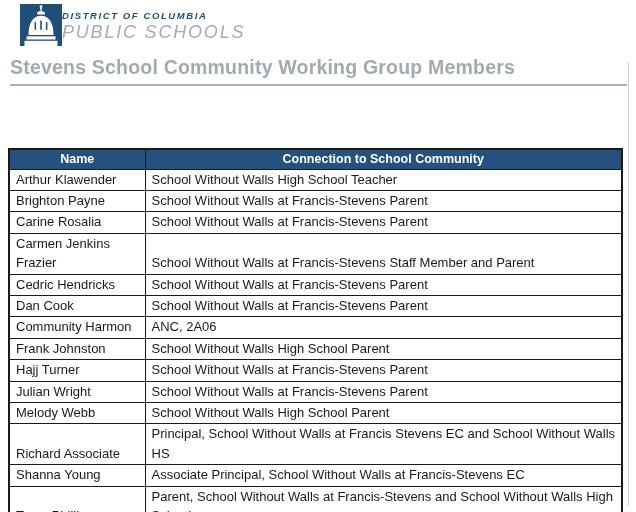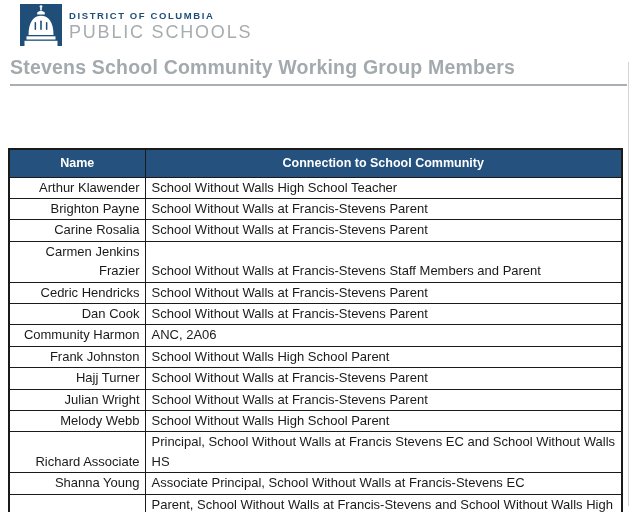--- a/index.html
+++ b/index.html
@@ -20,21 +20,21 @@
     left: 20px;
     display: flex;
     align-items: flex-start;
   }
   .brand-logo {
     width: 42px;
     height: 42px;
     display: block;
     flex: 0 0 auto;
   }
-  .brand-text { margin-left: 7px; padding-top: 6px; }
+  .brand-text { padding-top: 6px; font-style: italic; }
   .brand-line1 {
     font-size: 9.5px;
     font-weight: bold;
     letter-spacing: 1.6px;
     color: #1F4E79;
     line-height: 12px;
   }
   .brand-line2 {
     font-size: 18px;
     font-weight: normal;
@@ -80,28 +80,28 @@
     vertical-align: bottom;
     line-height: 19.4px;
   }
   .members-table { border: 2px solid #1a1a1a; }
   .members-table thead th {
     background: #24517E;
     color: #ffffff;
     font-weight: bold;
     font-size: 12.5px;
     text-align: center;
-    height: 28px;
+    height: 20px;
     vertical-align: middle;
     line-height: 13px;
   }
   .col-name  { width: 136px; }
   .col-conn  { width: 477px; }
   .members-table td { padding: 0 5px 1px 6px; }
-  .members-table td.name-cell { padding-left: 6px; text-align: right; }
+  .members-table td.name-cell { padding-left: 6px; }
 </style>
 </head>
 <body>
 
 <div class="brand">
   <svg class="brand-logo" viewBox="0 0 42 42" xmlns="http://www.w3.org/2000/svg" aria-hidden="true">
     <rect x="0" y="0" width="42" height="42" fill="#1F4E79"></rect>
 
     <circle cx="21" cy="2.6" r="1.4" fill="#ffffff"></circle>
     <rect x="20.2" y="3.4" width="1.6" height="3" fill="#ffffff"></rect>
@@ -151,21 +151,21 @@
         <td class="conn-cell">School Without Walls at Francis-Stevens Parent</td>
       </tr>
 
       <tr>
         <td class="name-cell">Carine Rosalia</td>
         <td class="conn-cell">School Without Walls at Francis-Stevens Parent</td>
       </tr>
 
       <tr>
         <td class="name-cell">Carmen Jenkins Frazier</td>
-        <td class="conn-cell">School Without Walls at Francis-Stevens Staff Members and Parent</td>
+        <td class="conn-cell">School Without Walls at Francis-Stevens Staff Member and Parent</td>
       </tr>
 
       <tr>
         <td class="name-cell">Cedric Hendricks</td>
         <td class="conn-cell">School Without Walls at Francis-Stevens Parent</td>
       </tr>
 
       <tr>
         <td class="name-cell">Dan Cook</td>
         <td class="conn-cell">School Without Walls at Francis-Stevens Parent</td>

